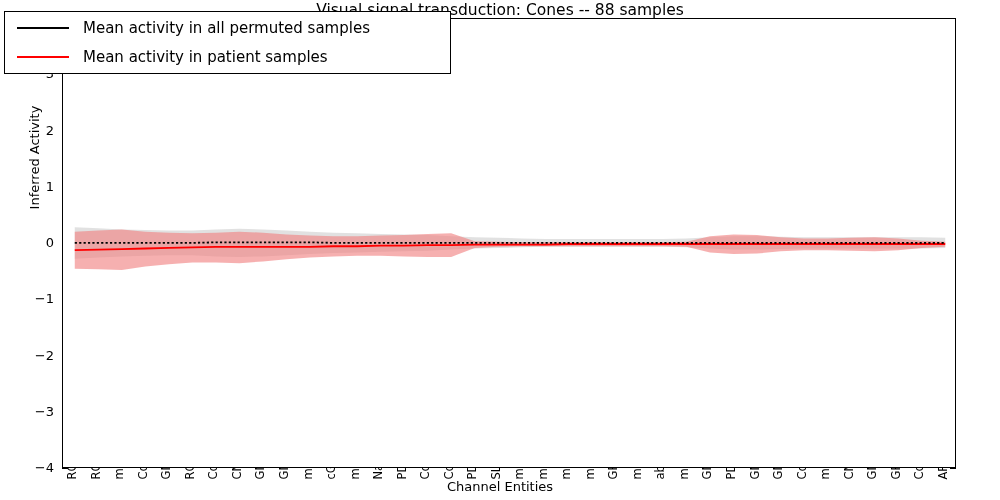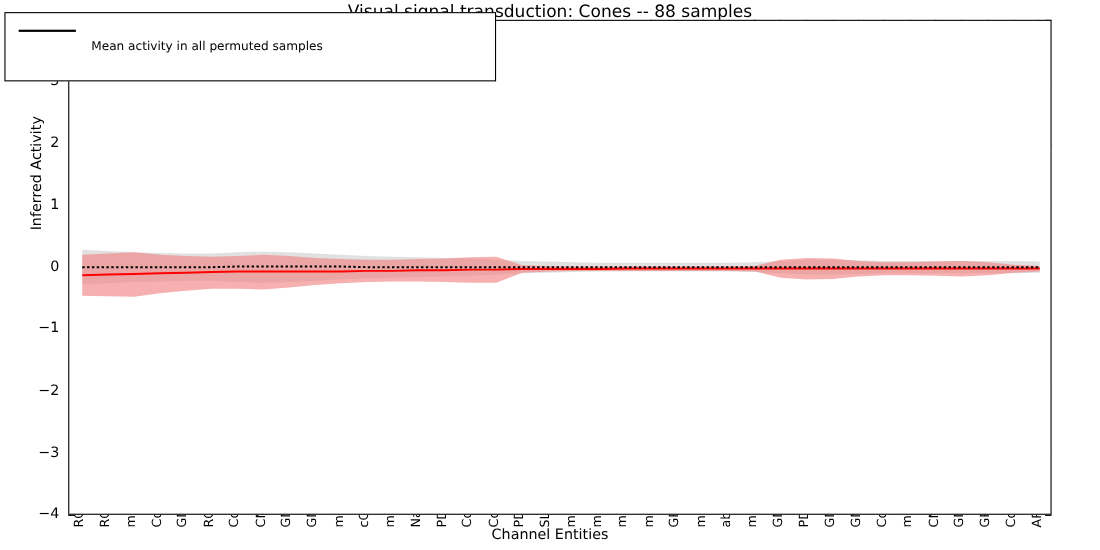--- a/index.html
+++ b/index.html
@@ -34,21 +34,21 @@
         line-height:11.5px;}
 
   
   #bands{position:absolute;left:0;top:0;width:894px;height:450px;}
 
   
   #legend{position:absolute;left:4px;top:11px;width:447px;height:63px;
           border:1.2px solid #000;background:#fff;box-sizing:border-box;}
   .lgrow{position:absolute;left:0;width:447px;height:28px;}
   .lgline{position:absolute;left:12px;top:13px;width:52px;height:1.8px;}
-  .lgtext{position:absolute;left:78px;top:15px;font-size:11px;line-height:26px;}
+  .lgtext{position:absolute;left:78px;top:1px;font-size:15px;line-height:26px;}
 </style>
 </head>
 <body>
 
 <div id="root">
 
   <div id="title">Visual signal transduction: Cones -- 88 samples</div>
 
   <div id="ylabel">Inferred Activity</div>
   <div id="xlabel">Channel Entities</div>
@@ -208,15 +208,19 @@
         <path d="M11.76,231.19 L35.29,230.62 L58.82,230.06 L82.34,229.50 L105.87,228.94 L129.39,228.37 L152.92,227.81 L176.45,227.81 L199.97,227.81 L223.50,227.81 L247.03,227.81 L270.55,227.25 L294.08,227.25 L317.61,226.69 L341.13,226.69 L364.66,226.12 L388.18,226.12 L411.71,225.56 L435.24,225.56 L458.76,225.56 L482.29,225.56 L505.82,225.00 L529.34,225.00 L552.87,225.00 L576.39,225.00 L599.92,225.00 L623.45,225.00 L646.97,225.00 L670.50,225.00 L694.03,225.00 L717.55,225.00 L741.08,225.00 L764.61,225.00 L788.13,225.00 L811.66,225.00 L835.18,225.00 L858.71,225.00 L882.24,225.00 " fill="none" stroke="#ff0000" stroke-width="1.8"></path>
         <path d="M11.76,223.88 L35.29,223.88 L58.82,223.88 L82.34,223.88 L105.87,223.88 L129.39,223.88 L152.92,223.31 L176.45,223.31 L199.97,223.31 L223.50,223.31 L247.03,223.31 L270.55,223.88 L294.08,223.88 L317.61,223.88 L341.13,223.88 L364.66,223.88 L388.18,223.88 L411.71,223.88 L435.24,223.88 L458.76,223.88 L482.29,223.88 L505.82,223.88 L529.34,223.88 L552.87,223.88 L576.39,223.88 L599.92,223.88 L623.45,223.88 L646.97,223.88 L670.50,223.88 L694.03,223.88 L717.55,223.88 L741.08,223.88 L764.61,223.88 L788.13,223.88 L811.66,223.88 L835.18,223.88 L858.71,223.88 L882.24,223.88 " fill="none" stroke="#000000" stroke-width="1.8" stroke-dasharray="2.2,2.2"></path>
       </svg>
   </div>
 
   <div id="legend">
     <div class="lgrow" style="top:2px;">
       <div class="lgline" style="background: rgb(0, 0, 0);"></div>
       <div class="lgtext">Mean activity in all permuted samples</div>
     </div>
+    <div class="lgrow" style="top:31px;">
+      <div class="lgline" style="background: rgb(255, 0, 0);"></div>
+      <div class="lgtext">Mean activity in patient samples</div>
+    </div>
   </div>
 
 </div>
 
 </body></html>

